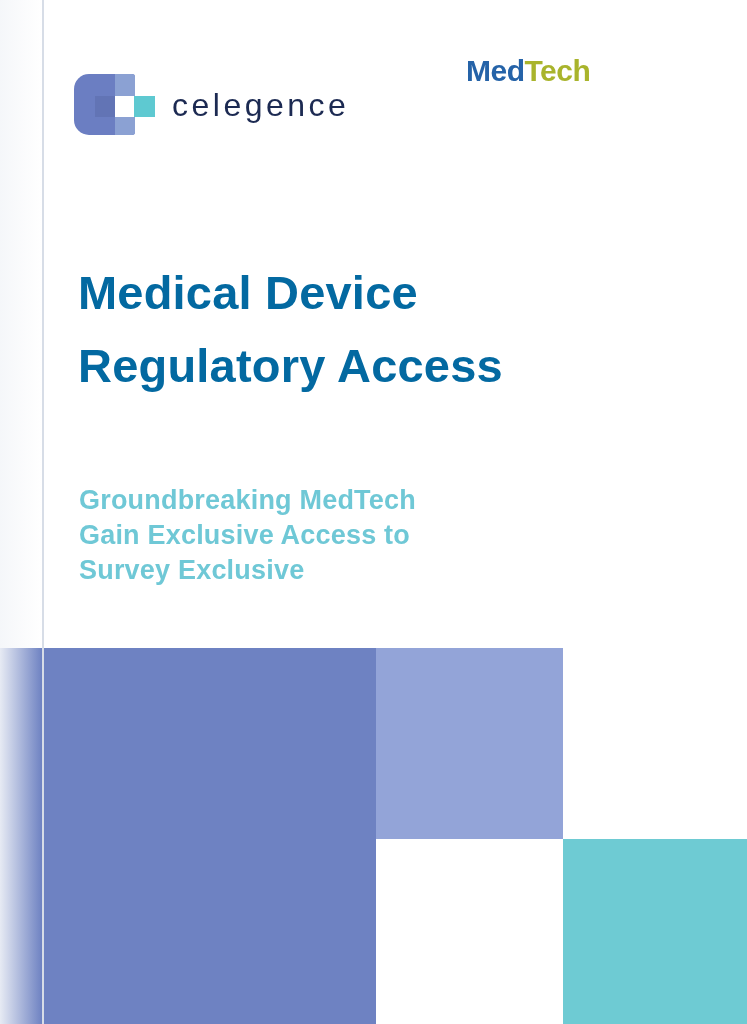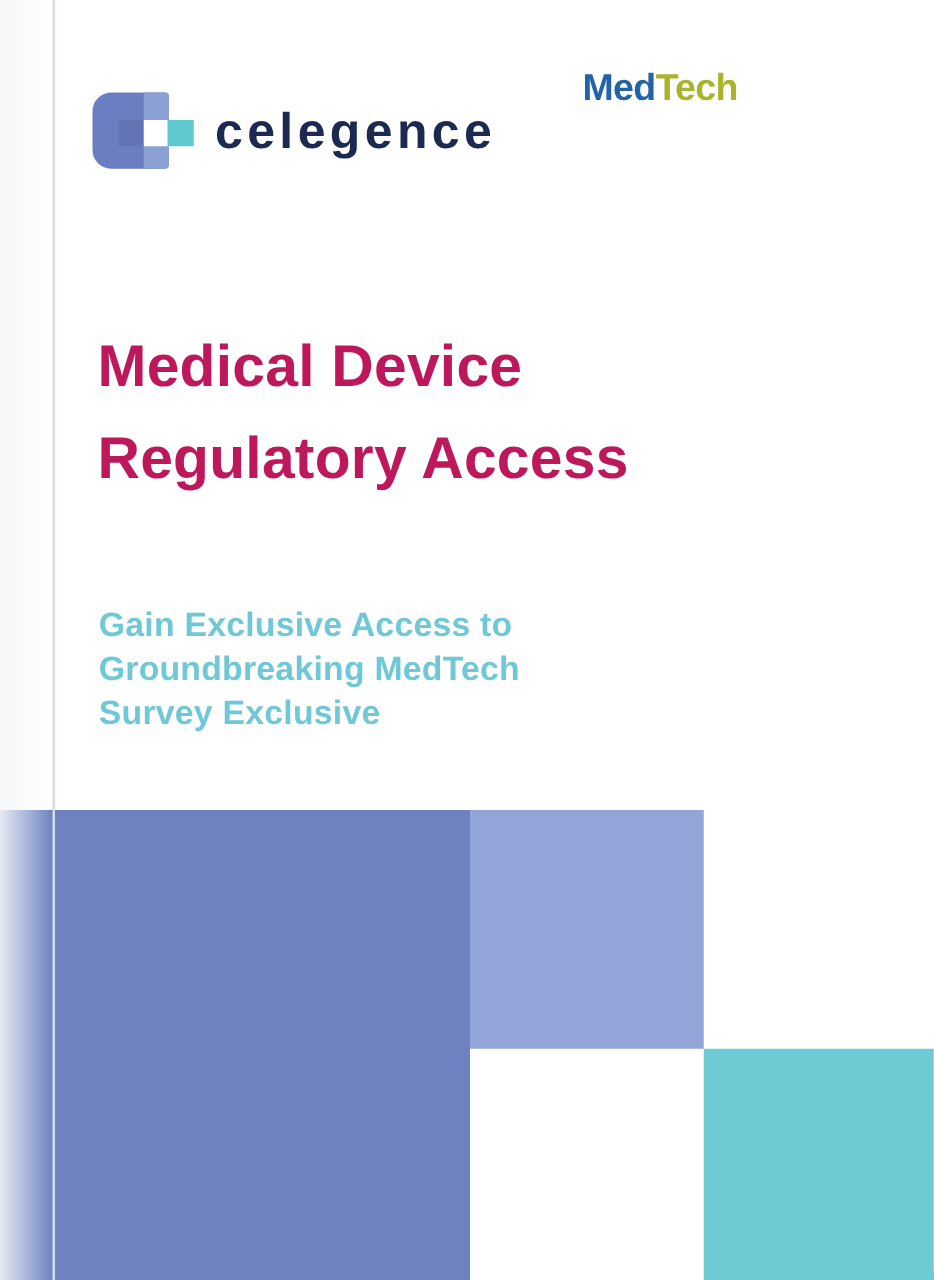--- a/index.html
+++ b/index.html
@@ -28,21 +28,21 @@
     position: absolute; left: 74px; top: 74px;
     display: flex; align-items: center; gap: 17px;
   }
   .logo-mark { position: relative; width: 81px; height: 61px; }
   .lm-base  { position: absolute; left: 0;  top: 0;  width: 61px; height: 61px; border-radius: 15px 3px 3px 15px; }
   .lm-light { position: absolute; left: 41px; top: 0; width: 20px; height: 61px; border-radius: 0 3px 3px 0; }
   .lm-shade { position: absolute; left: 21px; top: 22px; width: 20px; height: 21px; background: rgba(15,25,70,0.10); }
   .lm-white { position: absolute; left: 41px; top: 22px; width: 20px; height: 21px; background: #ffffff; }
   .lm-teal  { position: absolute; left: 60px; top: 22px; width: 21px; height: 21px; }
   .celegence-word {
-    font-size: 40px; font-weight: 700; letter-spacing: 3.5px;
+    font-size: 32px; font-weight: 400; letter-spacing: 3.5px;
     color: #1c2a52; line-height: 1;
   }
 
   .medtech-logo {
     position: absolute; left: 466px; top: 57px;
     font-weight: bold; font-size: 30px; line-height: 28px;
     letter-spacing: -0.5px; white-space: nowrap;
   }
 
   
@@ -79,26 +79,26 @@
   </div>
   <div class="celegence-word" style="color: rgb(28, 42, 82);">celegence</div>
 </div>
 
 <div class="medtech-logo">
   <div>
     <span style="color: rgb(37, 99, 168);">Med</span><span style="color: rgb(169, 180, 44);">Tech</span>
   </div>
 </div>
 
-<div class="title" style="color: #be185d;">
+<div class="title" style="color: #0369a1;">
   <div>Medical Device</div>
   <div>Regulatory Access</div>
 </div>
 
 <div class="subtitle" style="color: rgb(111, 200, 214);">
+  <div>Groundbreaking MedTech</div>
   <div>Gain Exclusive Access to</div>
-  <div>Groundbreaking MedTech</div>
   <div>Survey Exclusive</div>
 </div>
 
 <div class="shape shape-big" style="background-color: rgb(110, 130, 194);"></div>
 <div class="shape shape-light" style="background-color: rgb(147, 164, 216);"></div>
 <div class="shape shape-teal" style="background-color: rgb(110, 203, 211);"></div>
 
 </body></html>

